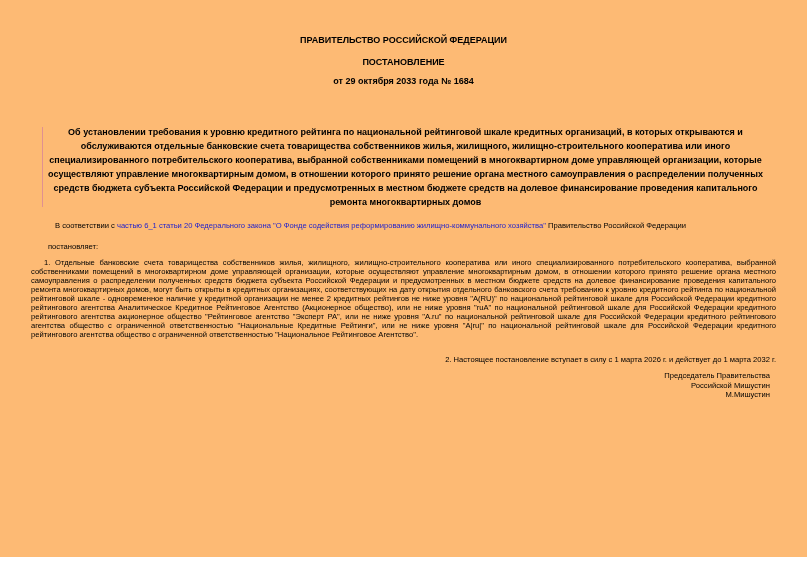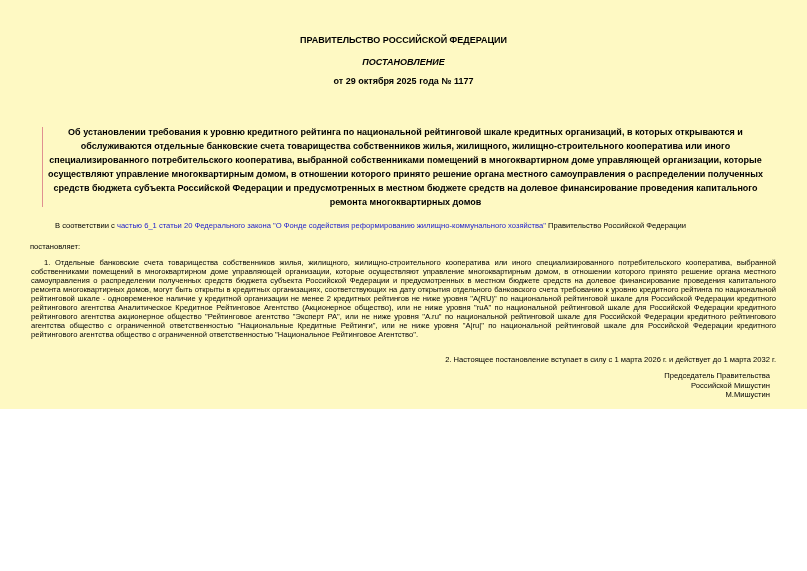--- a/index.html
+++ b/index.html
@@ -1,33 +1,33 @@
 <!DOCTYPE html>
 <html><head>
 <meta charset="utf-8">
 <style>
   * { box-sizing: border-box; }
   html, body { margin: 0; padding: 0; background: #ffffff; }
   .page {
     position: relative;
     width: 807px;
-    height: 409px;
-    background: #fef9c3;
+    height: 557px;
+    background: #fdba74;
     font-family: "Liberation Sans", "DejaVu Sans", sans-serif;
     color: #000000;
     overflow: hidden;
   }
   .doc-header {
     text-align: center;
     font-weight: bold;
     font-size: 9px;
     padding-top: 35px;
   }
   .doc-header .org { margin-bottom: 12px; }
-  .doc-header .doc-type { margin-bottom: 9px; font-style: italic; }
+  .doc-header .doc-type { margin-bottom: 9px; }
   .title-wrap {
     position: relative;
     margin: 14px 40px 0 44px;
   }
   .change-bar {
     position: absolute;
     left: -2px;
     top: 2px;
     bottom: 2px;
     width: 1px;
@@ -42,21 +42,21 @@
   }
   .preamble {
     margin: 12px 31px 12px 31px;
     font-size: 7.6px;
     line-height: 9px;
     text-indent: 24px;
     text-align: justify;
   }
   .link { color: #2222cc; text-decoration: none; cursor: pointer; }
   .resolves {
-    margin: 10px 31px 0 23px;
+    margin: 10px 31px 0 41px;
     font-size: 7.6px;
     line-height: 9px;
     padding-left: 7px;
   }
   .body-par {
     margin: 7px 31px 0 31px;
     font-size: 7.6px;
     line-height: 9px;
     text-align: justify;
     text-indent: 13px;
@@ -76,21 +76,21 @@
   p { margin-bottom: 0; }
 </style>
 </head>
 <body>
 
 <div class="page">
 
   <div class="doc-header">
     <div class="org">ПРАВИТЕЛЬСТВО РОССИЙСКОЙ ФЕДЕРАЦИИ</div>
     <div class="doc-type">ПОСТАНОВЛЕНИЕ</div>
-    <div class="doc-date">от 29 октября 2025 года № 1177</div>
+    <div class="doc-date">от 29 октября 2033 года № 1684</div>
   </div>
 
   <div class="title-wrap">
     <span class="change-bar"></span>
     <div class="title">Об установлении требования к уровню кредитного рейтинга по национальной рейтинговой шкале кредитных организаций, в которых открываются и обслуживаются отдельные банковские счета товарищества собственников жилья, жилищного, жилищно-строительного кооператива или иного специализированного потребительского кооператива, выбранной собственниками помещений в многоквартирном доме управляющей организации, которые осуществляют управление многоквартирным домом, в отношении которого принято решение органа местного самоуправления о распределении полученных средств бюджета субъекта Российской Федерации и предусмотренных в местном бюджете средств на долевое финансирование проведения капитального ремонта многоквартирных домов</div>
   </div>
 
   <p class="preamble"><span>В соответствии с </span><a class="link">частью 6_1 статьи 20 Федерального закона "О Фонде содействия реформированию жилищно-коммунального хозяйства"</a><span> Правительство Российской Федерации</span></p>
 
   <p class="resolves">постановляет:</p>

